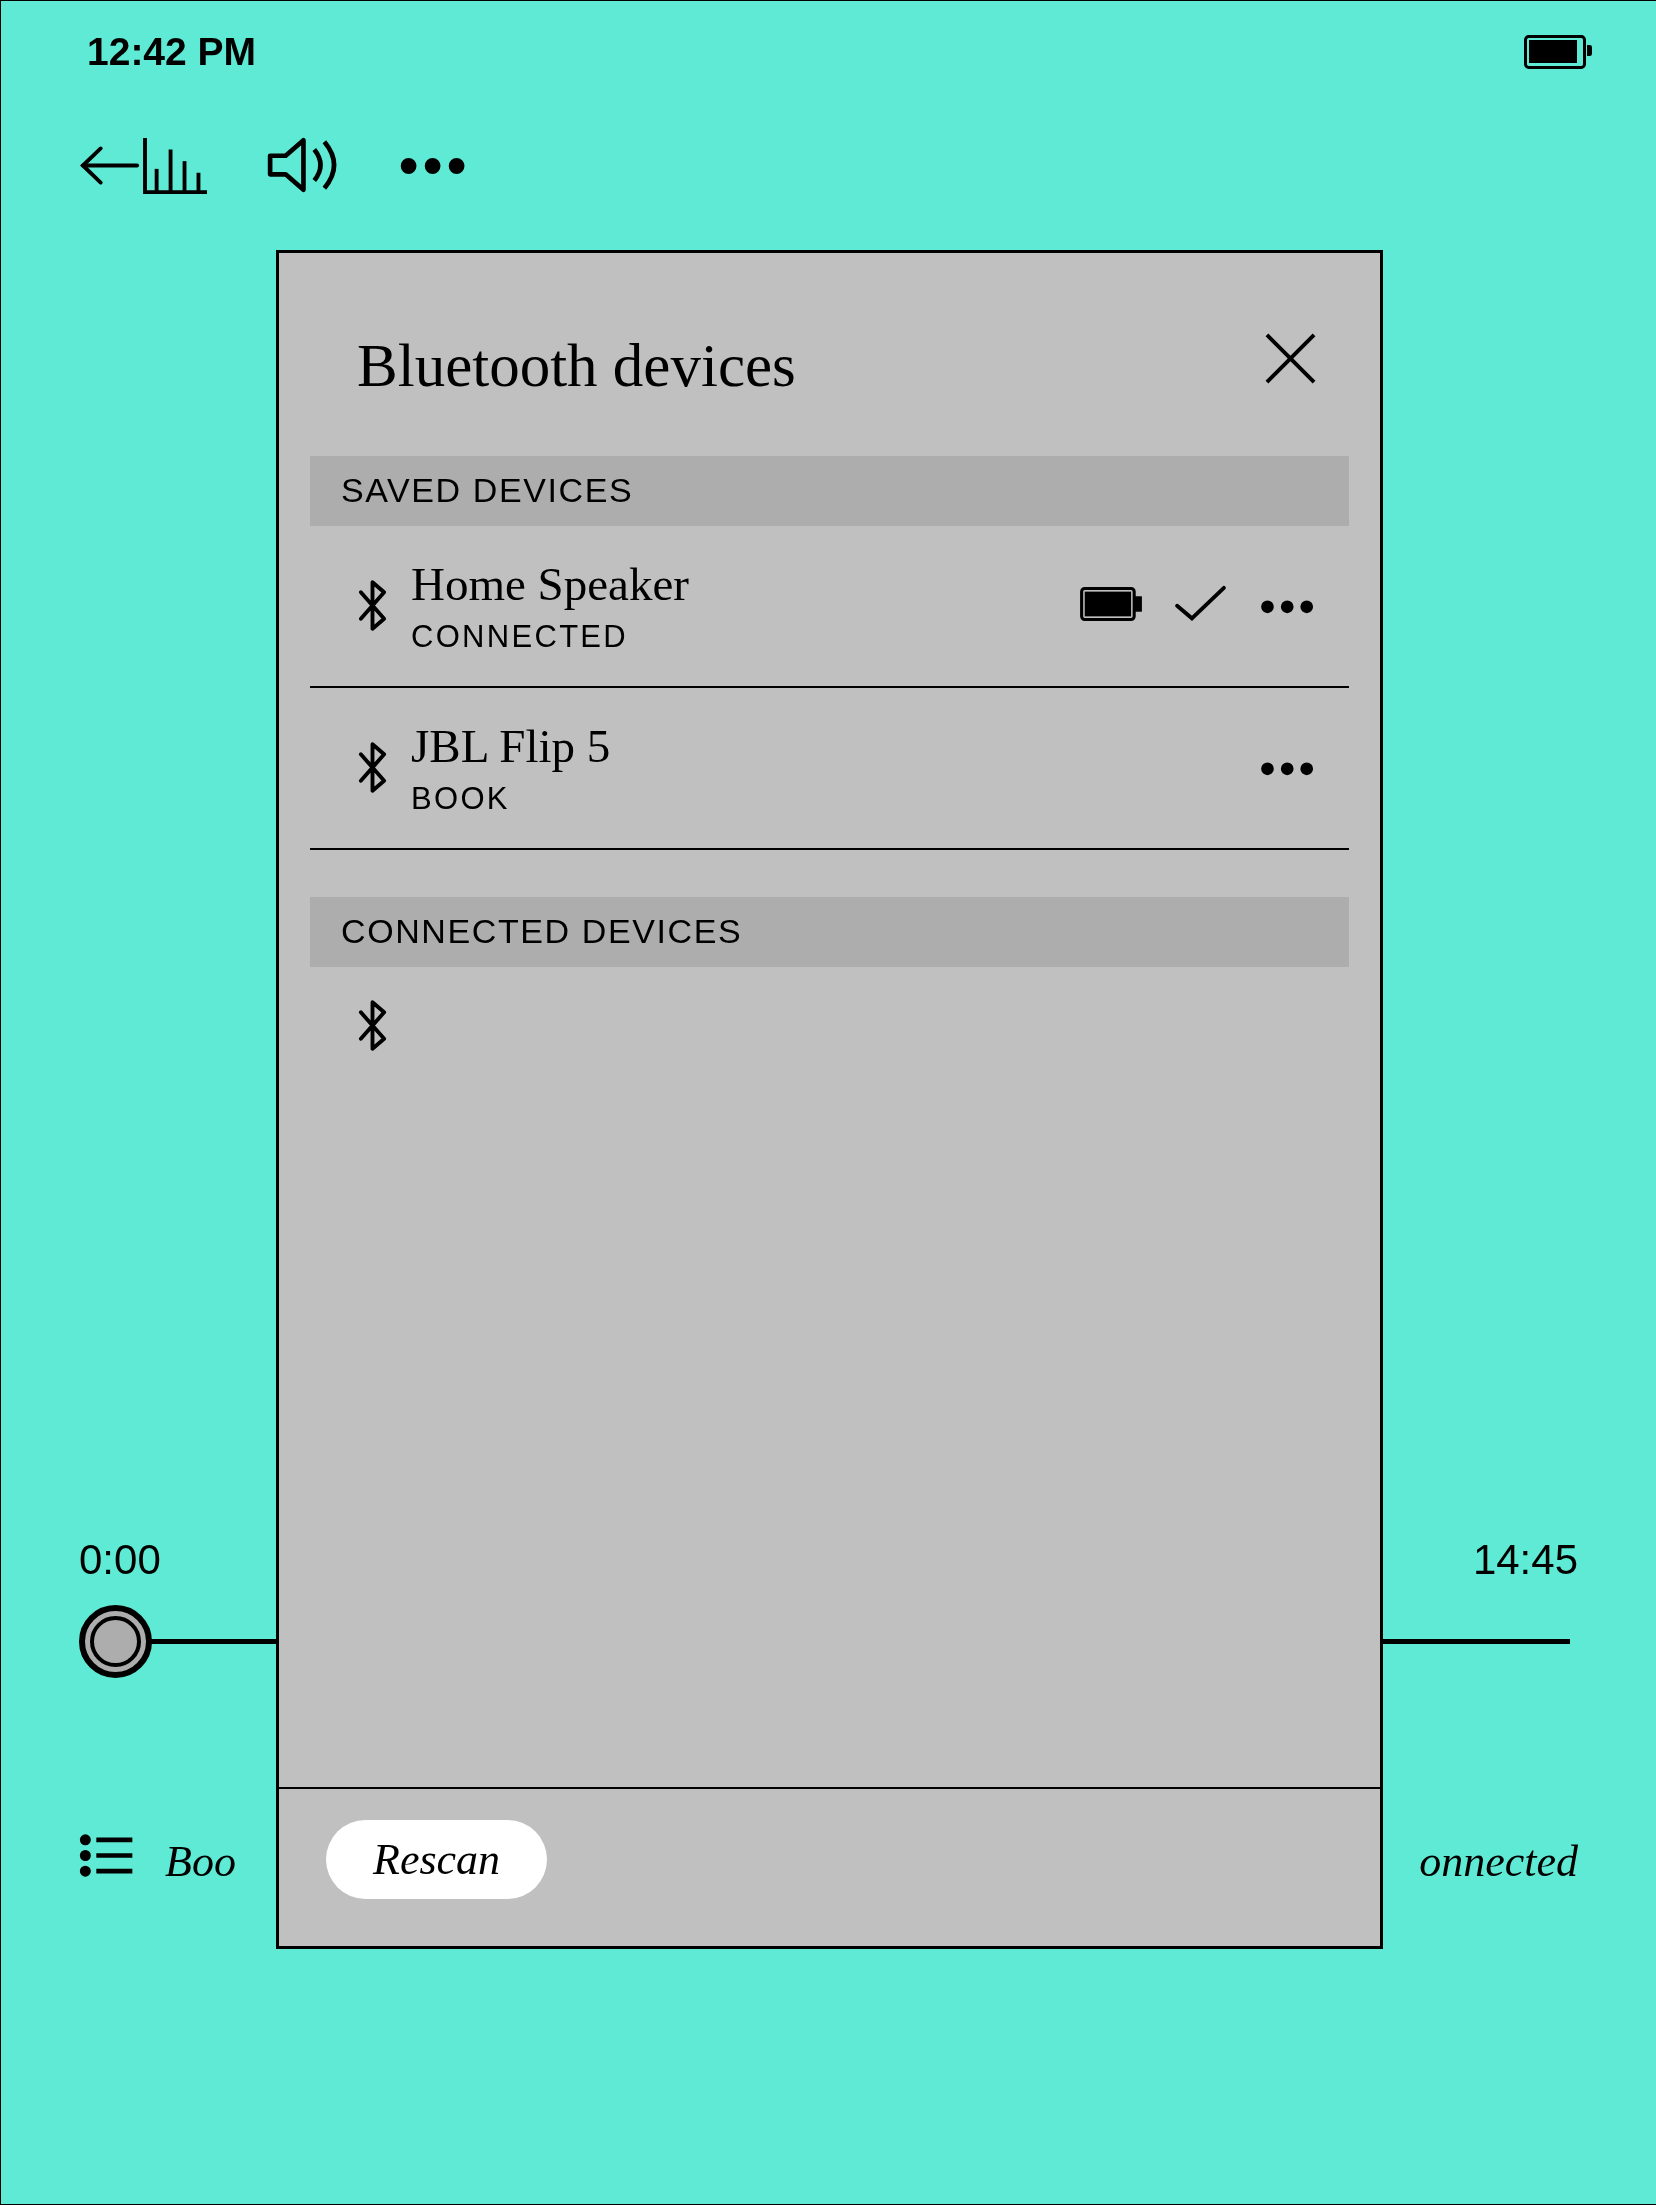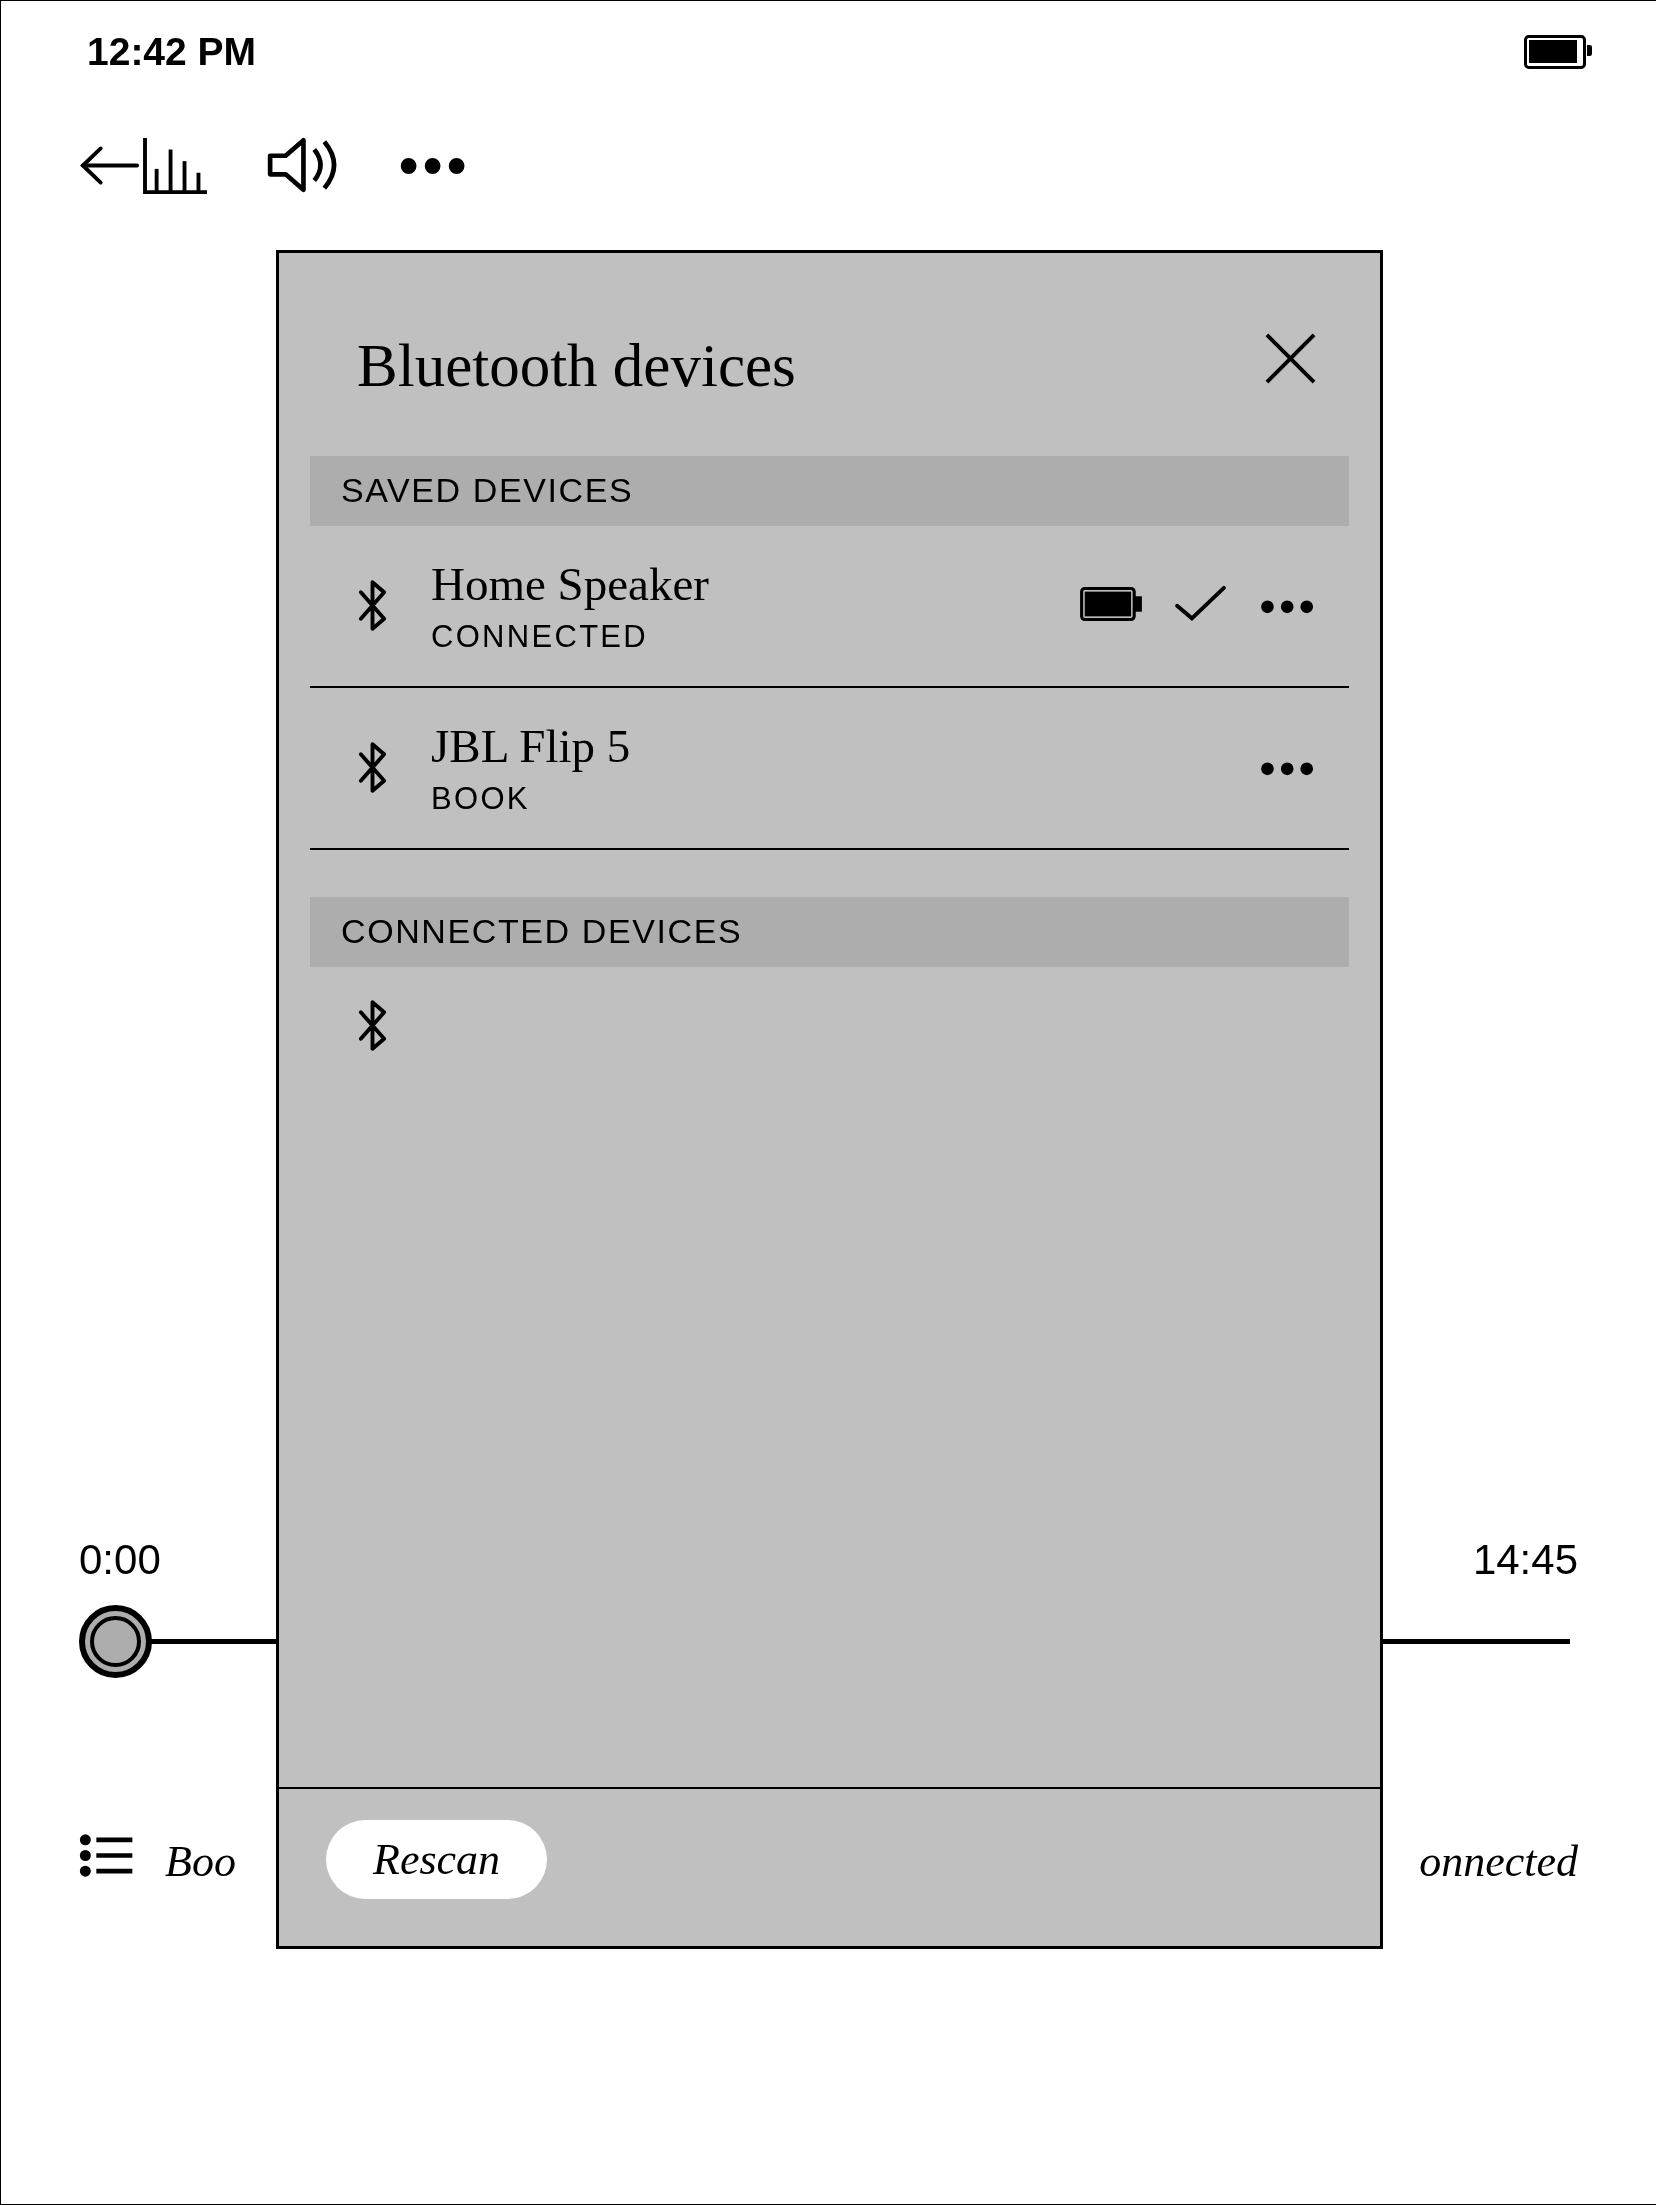--- a/index.html
+++ b/index.html
@@ -8,21 +8,21 @@
     height: 2205px;
     background: #808080;
     font-family: Georgia, 'Times New Roman', serif;
     color: #000;
     overflow: hidden;
   }
   .screen {
     position: relative;
     width: 1657px;
     height: 2205px;
-    background: #ffffff;
+    background: #5eead4;
     border: 1.6px solid #000;
   }
 
   
   .status-bar {
     position: absolute;
     top: 0; left: 0; right: 0;
     height: 101px;
     display: flex;
     align-items: center;
@@ -188,21 +188,21 @@
     margin: 0 31px;
   }
   .section-header.first { margin-top: 7.8px; }
 
   .device-row {
     display:flex;
     align-items:center;
     padding: 31px 31px 31px 47px;
     margin: 0 31px;
     border-bottom: 2.3px solid #000;
-    gap: 43px;
+    gap: 23px;
   }
   .device-row.noborder { border-bottom:none; }
   .bt-icon svg{display:block;}
   .device-text { flex:1; }
   .device-name {
     font-family: Georgia, serif;
     font-size: 47px;
   }
   .device-status {
     font-family: -apple-system, "Helvetica Neue", Arial, sans-serif;

